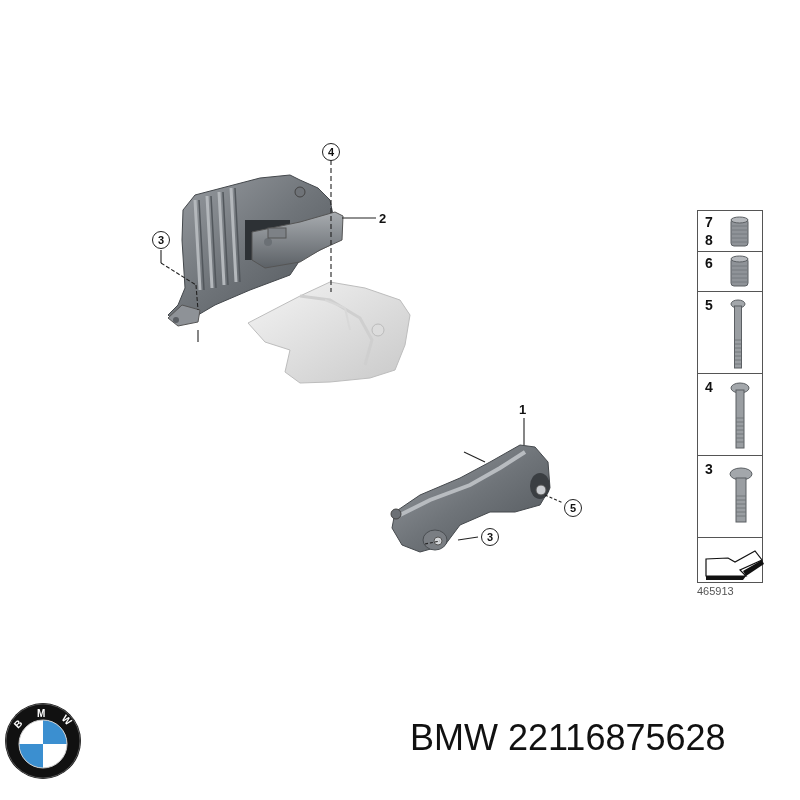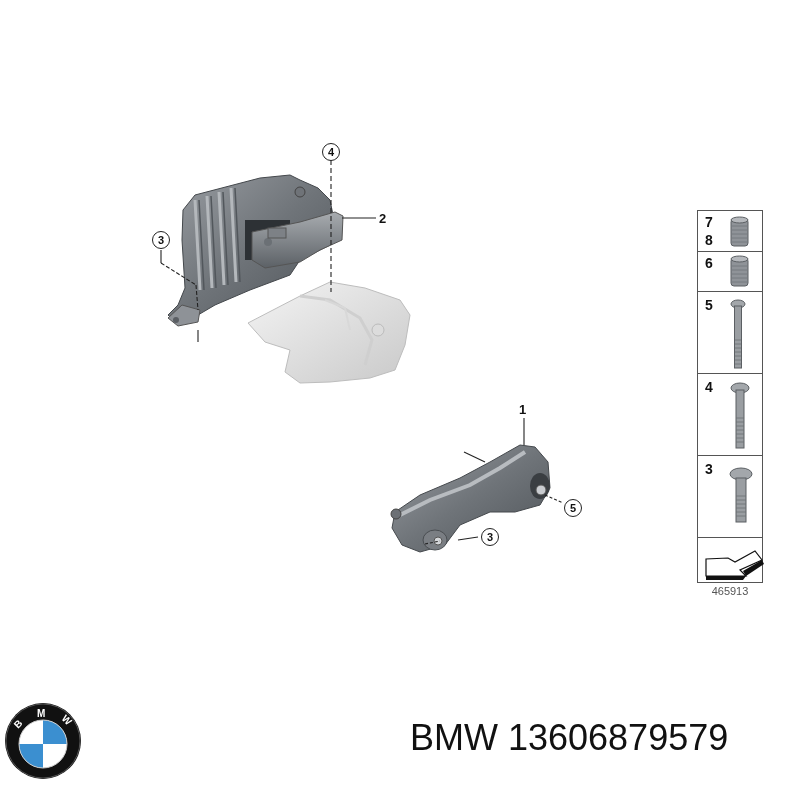--- a/index.html
+++ b/index.html
@@ -3,21 +3,21 @@
 <meta charset="utf-8">
 <style>
   html,body{margin:0;padding:0;background:#fff;}
   body{width:800px;height:800px;position:relative;overflow:hidden;font-family:"Liberation Sans",sans-serif;}
   .callout{position:absolute;width:18px;height:18px;border:1.6px solid #222;border-radius:50%;background:#fff;
     font:bold 11px "Liberation Sans",sans-serif;color:#111;display:flex;align-items:center;justify-content:center;box-sizing:border-box;}
   .plain-label{position:absolute;font:bold 13px "Liberation Sans",sans-serif;color:#111;}
   .panel{position:absolute;left:697px;top:210px;width:66px;height:373px;border:1px solid #555;box-sizing:border-box;background:#fff;}
   .cell{position:absolute;left:0;width:64px;border-bottom:1px solid #555;box-sizing:border-box;}
   .cell .num{position:absolute;left:7px;font:bold 14px "Liberation Sans",sans-serif;color:#111;line-height:14px;}
-  .caption{position:absolute;left:697px;top:585px;width:66px;text-align:center;font:11px "Liberation Sans",sans-serif;color:#555;}
+  .caption{position:absolute;left:697px;top:585px;width:66px;font:11px "Liberation Sans",sans-serif;color:#555;}
   .partno{position:absolute;left:410px;top:717px;font:36px "Liberation Sans",sans-serif;color:#111;letter-spacing:0px;}
   svg{position:absolute;overflow:visible;}
 </style>
 </head>
 <body>
 
 <svg width="800" height="800" style="left:0;top:0;">
   <defs>
     <linearGradient id="gDark" x1="0" y1="0" x2="1" y2="1">
       <stop offset="0" stop-color="#9a9ea3"></stop>
@@ -166,13 +166,13 @@
   <circle cx="40" cy="40" r="37" fill="none" stroke="#555" stroke-width="1"></circle>
   <circle cx="40" cy="43" r="24" fill="#fff"></circle>
   <path d="M40 43 L40 19 A24 24 0 0 1 64 43 Z" fill="#3b8fd0"></path>
   <path d="M40 43 L16 43 A24 24 0 0 0 40 67 Z" fill="#3b8fd0"></path>
   <circle cx="40" cy="43" r="24" fill="none" stroke="#ccc" stroke-width="1"></circle>
   <text x="15" y="28" fill="#fff" font-family="Liberation Sans, sans-serif" font-weight="bold" font-size="10" transform="rotate(-45 15 28)">B</text>
   <text x="34" y="16" fill="#fff" font-family="Liberation Sans, sans-serif" font-weight="bold" font-size="10">M</text>
   <text x="58" y="18" fill="#fff" font-family="Liberation Sans, sans-serif" font-weight="bold" font-size="10" transform="rotate(45 58 18)">W</text>
 </svg>
 
-<div class="partno">BMW 13606879579</div>
+<div class="partno">BMW 22116875628</div>
 
 </body></html>

